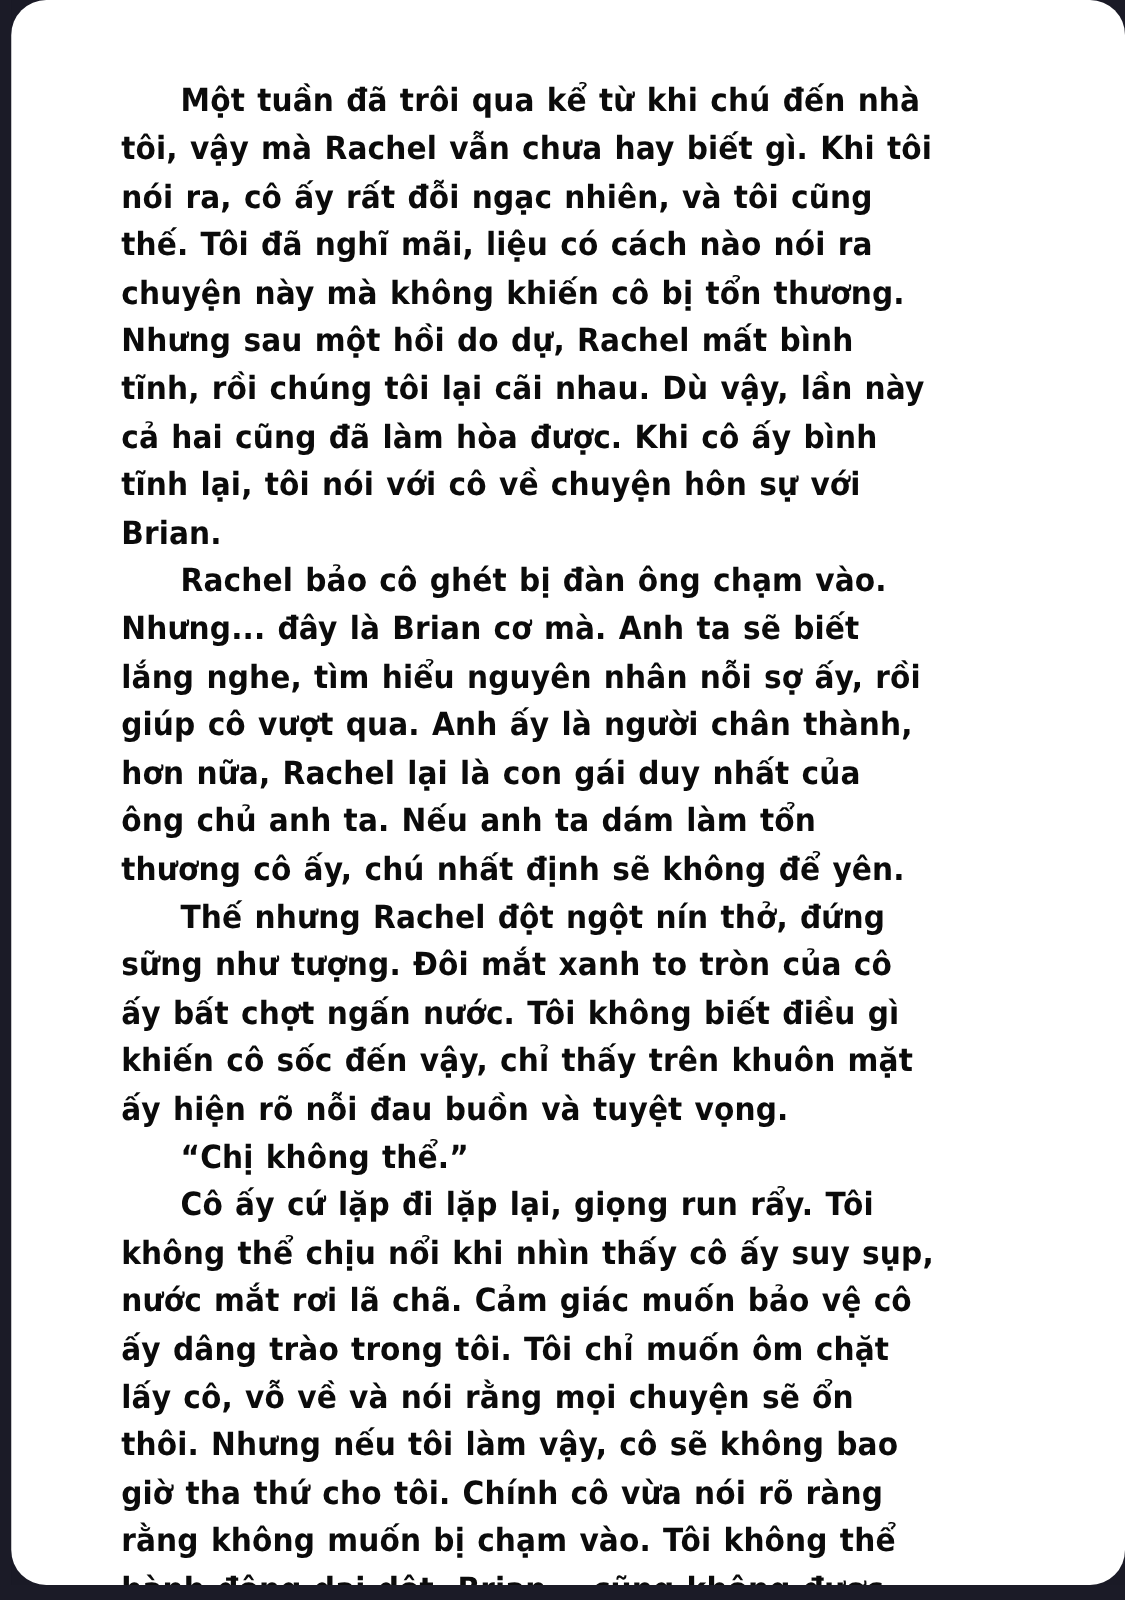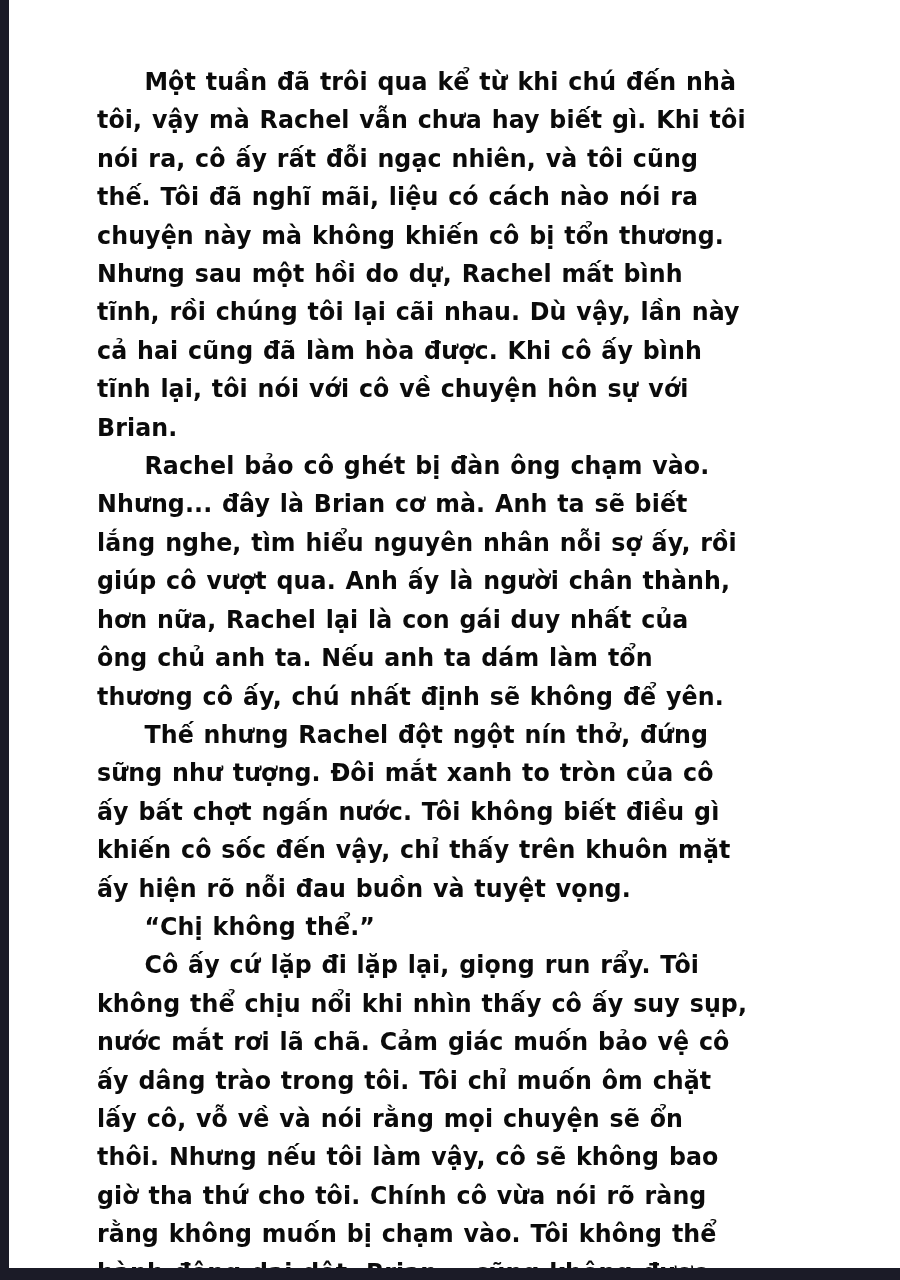--- a/index.html
+++ b/index.html
@@ -25,20 +25,21 @@
   
   .paper {
     position: absolute;
     left: 9px;
     top: 0px;
     width: 891px;
     height: 1268px;
     background: #ffffff;
     box-sizing: border-box;
     overflow: hidden;
+    border-radius: 28px;
   }
 
   .text-block {
     position: absolute;
     left: 88px;
     top: 62px;
     width: 700px;
   }
 
   .para {

